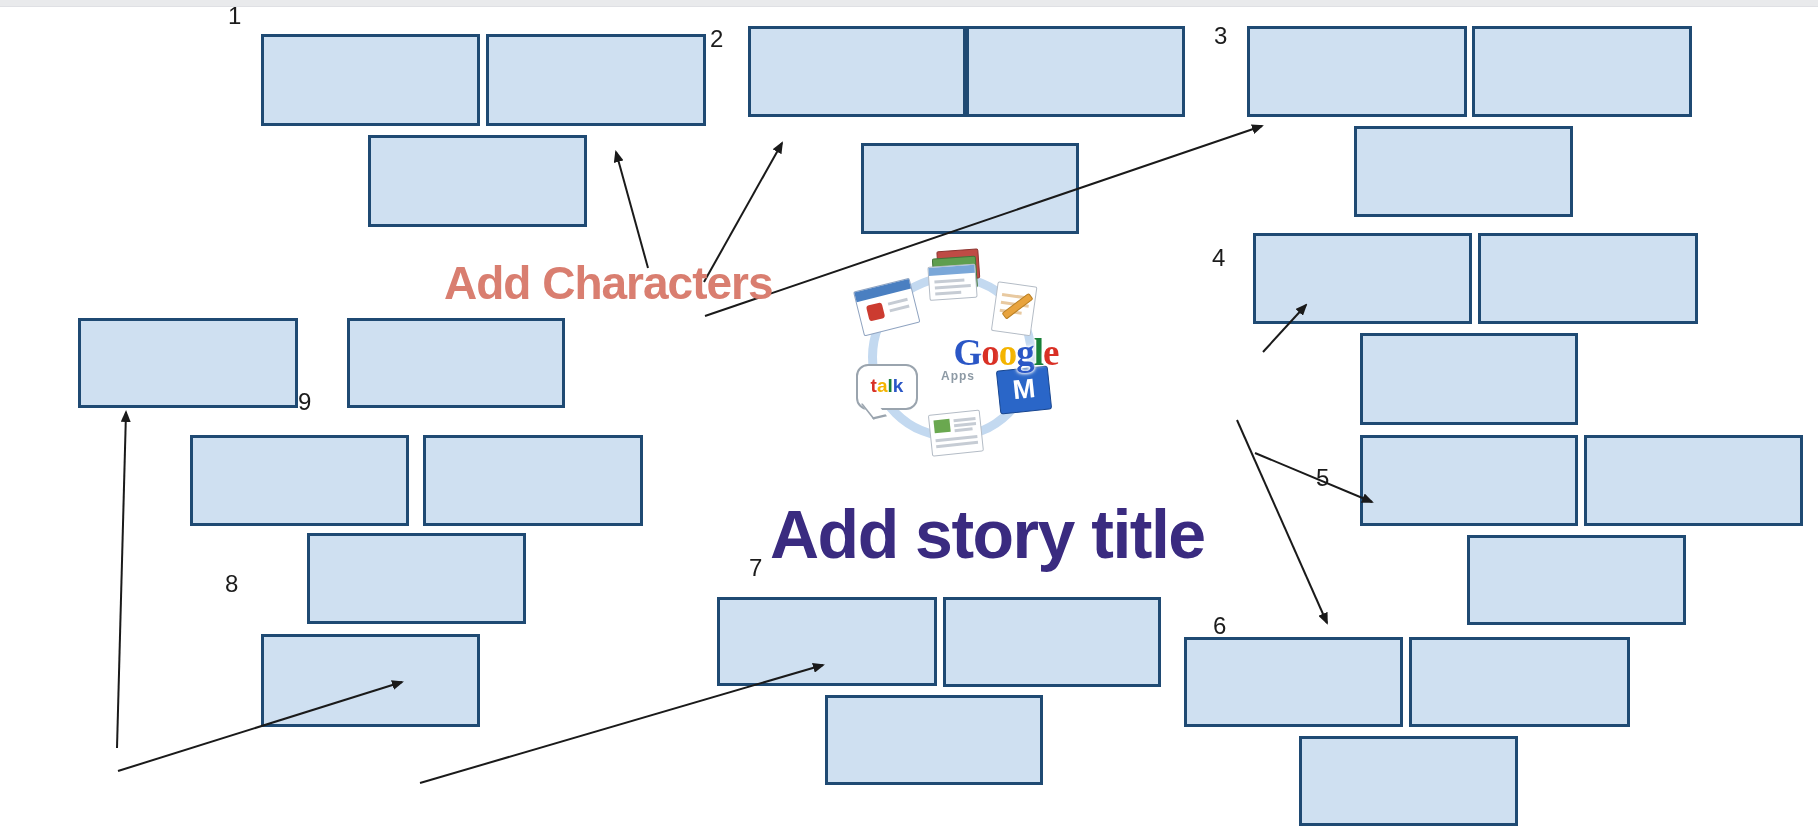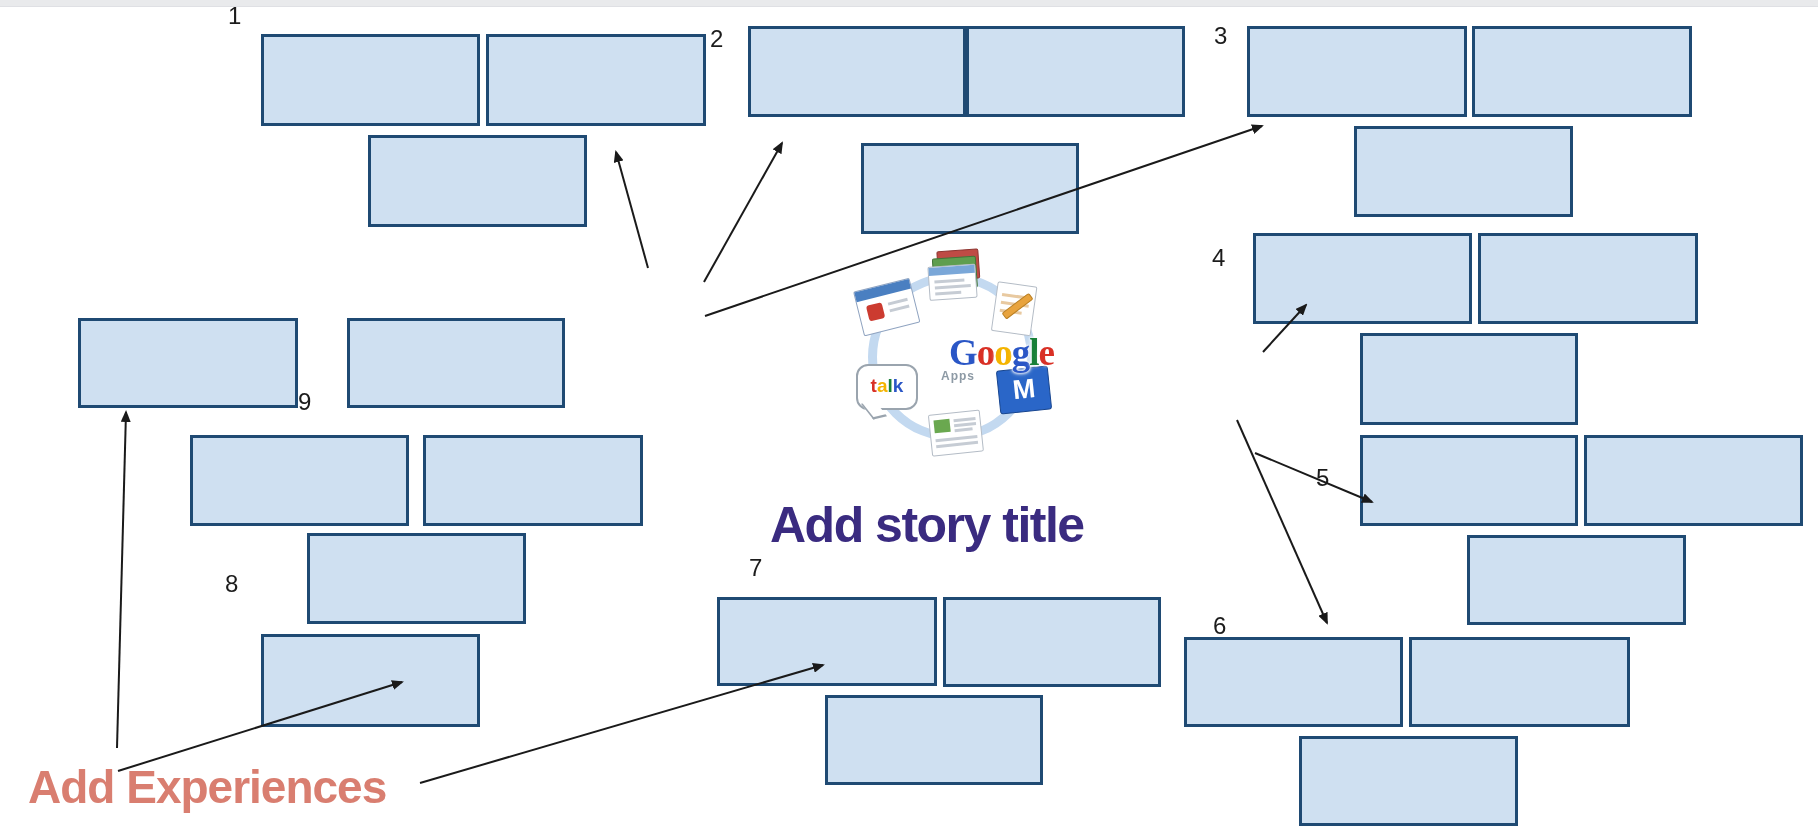--- a/index.html
+++ b/index.html
@@ -23,37 +23,37 @@
     position:absolute; font-size:24px; line-height:1;
     color:var(--num-color,#1c1c1c); z-index:3;
   }
   svg.overlay { position:absolute; left:0; top:0; z-index:5; pointer-events:none; }
   .label {
     position:absolute; font-weight:bold; font-size:46px; line-height:1;
     letter-spacing:-1px; white-space:nowrap;
     color:var(--instruction,#d97e70); z-index:6;
   }
   .story-title {
-    position:absolute; left:770px; top:500px; font-weight:bold; font-size:50px;
+    position:absolute; left:770px; top:500px; font-weight:bold; font-size:68px;
     line-height:1; letter-spacing:-1.5px; white-space:nowrap;
     color:var(--title,#3a2b80); z-index:6;
   }
   .lbl-characters { left:444px; top:260px; }
   .lbl-setting    { left:1101px; top:347px; }
   .lbl-experiences{ left:28px;  top:764px; }
 
   
   .logo-part { position:absolute; z-index:3; }
   .ring {
     left:868px; top:273px; width:150px; height:150px;
     border:9px solid #c3d9f0; border-radius:50%;
   }
   .micro { position:absolute; box-sizing:border-box; }
   .gword {
-    left:918px; top:334px; width:136px; text-align:right;
+    left:938px; top:334px; width:136px; text-align:center;
     font-family:"Liberation Serif", serif; font-weight:bold; font-size:37px; line-height:1;
     z-index:4; text-shadow:0 0 3px #fff,0 0 3px #fff,0 0 5px #fff;
     letter-spacing:-1px;
   }
   .gapps {
     left:941px; top:369px; font-size:12px; letter-spacing:1px;
     color:#8d9aa5; z-index:4; font-weight:bold;
   }
   .talk-bubble {
     left:856px; top:364px; width:58px; height:42px;
@@ -133,21 +133,21 @@
       <line x1="704" y1="282" x2="782" y2="143" stroke="#1a1a1a" stroke-width="2" marker-end="url(#ah)"></line>
       <line x1="705" y1="316" x2="1262" y2="126" stroke="#1a1a1a" stroke-width="2" marker-end="url(#ah)"></line>
       <line x1="1263" y1="352" x2="1306" y2="305" stroke="#1a1a1a" stroke-width="2" marker-end="url(#ah)"></line>
       <line x1="1255" y1="453" x2="1372" y2="502" stroke="#1a1a1a" stroke-width="2" marker-end="url(#ah)"></line>
       <line x1="1237" y1="420" x2="1327" y2="623" stroke="#1a1a1a" stroke-width="2" marker-end="url(#ah)"></line>
       <line x1="420" y1="783" x2="823" y2="665" stroke="#1a1a1a" stroke-width="2" marker-end="url(#ah)"></line>
       <line x1="118" y1="771" x2="402" y2="682" stroke="#1a1a1a" stroke-width="2" marker-end="url(#ah)"></line>
       <line x1="117" y1="748" x2="126" y2="412" stroke="#1a1a1a" stroke-width="2" marker-end="url(#ah)"></line>
     </svg>
 
-  <div class="label lbl-experiences">Add Experiences</div>
+  <div class="label lbl-characters">Add Characters</div>
 
   <div class="story-title">Add story title</div>
 
   <div>
     <div class="logo-part ring"></div>
 
     <div class="logo-part" style="left:928px; top:250px; width:56px; height:50px; transform:rotate(-4deg);">
       <div class="micro" style="left:10px; top:0; width:42px; height:30px; background:#bf4b45; border:1px solid #8e3531; border-radius:2px;"></div>
       <div class="micro" style="left:5px; top:7px; width:44px; height:32px; background:#5f9e4f; border:1px solid #427539; border-radius:2px;"></div>
       <div class="micro docpage" style="left:0; top:15px; width:48px; height:34px;">

